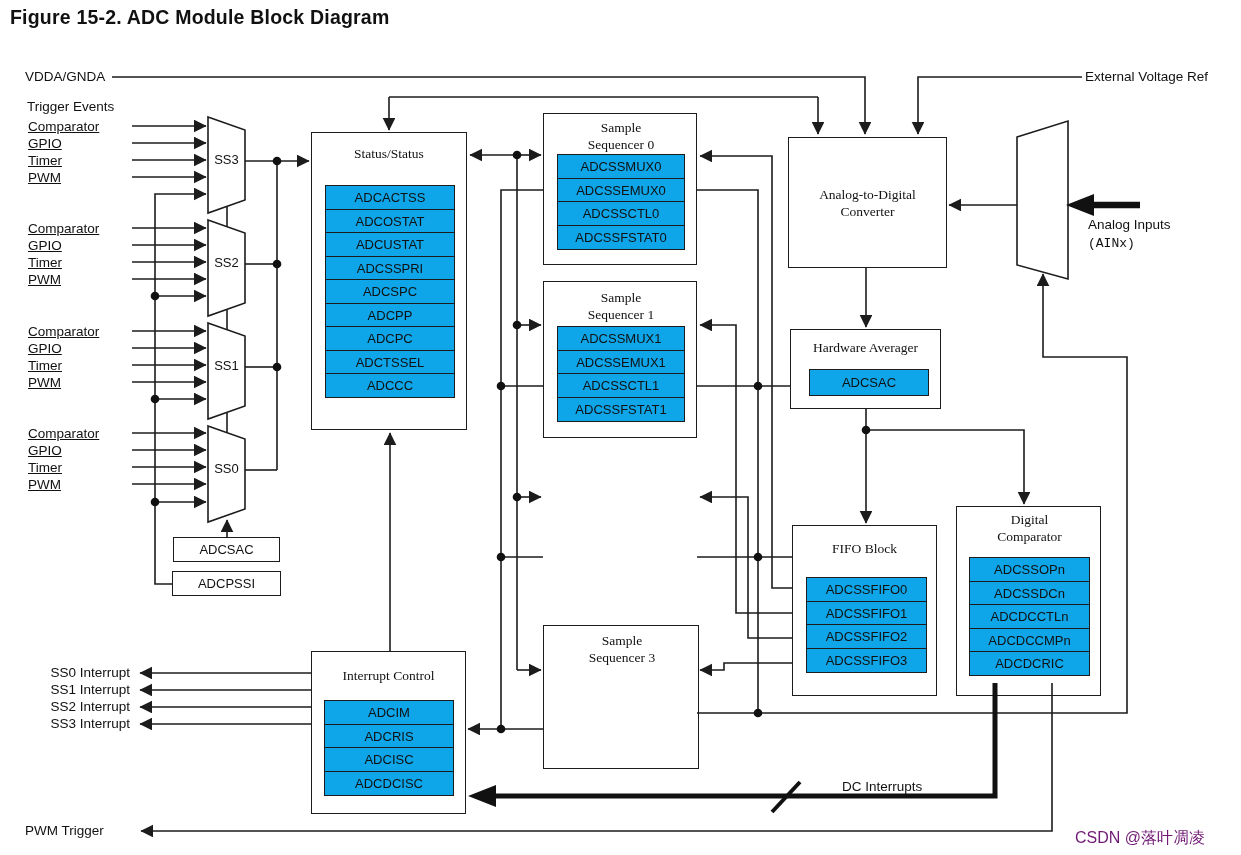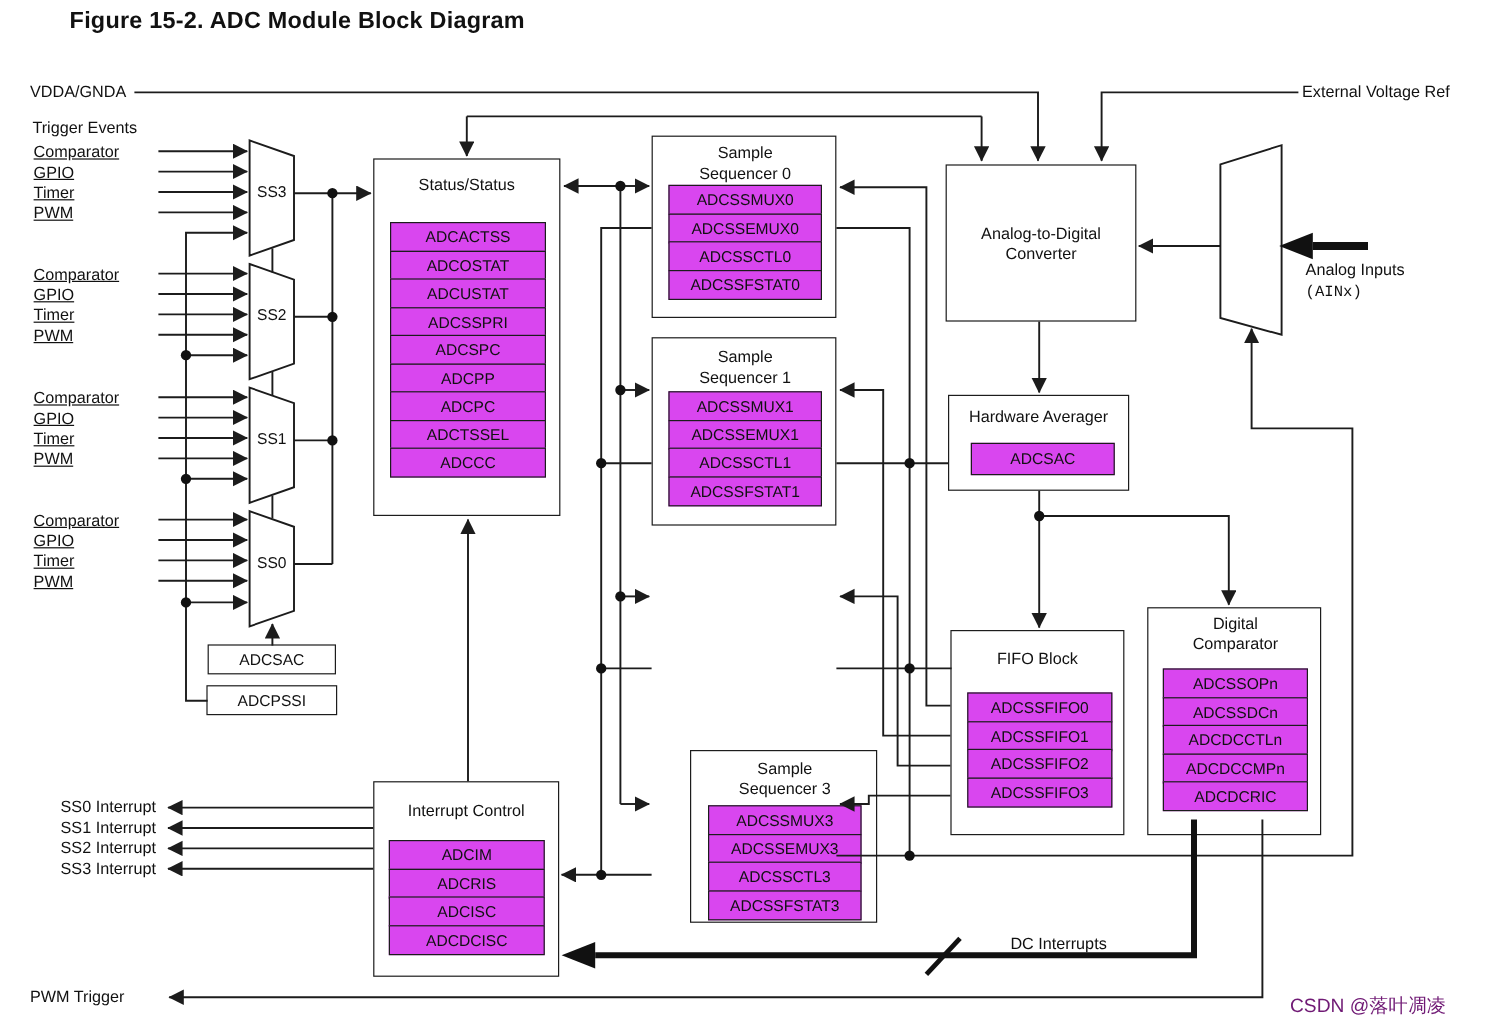--- a/index.html
+++ b/index.html
@@ -1,25 +1,25 @@
 <!DOCTYPE html>
 <html><head>
 <meta charset="utf-8">
 <style>
   html,body{margin:0;padding:0;background:#fff;}
   .canvas{
     position:relative;width:1241px;height:855px;background:#ffffff;
     font-family:"Liberation Sans","DejaVu Sans",sans-serif;color:#111;overflow:hidden;
   }
-  .fig-title{position:absolute;left:10px;top:6px;font-size:19.5px;font-weight:bold;letter-spacing:.2px;margin-left:48px;}
+  .fig-title{position:absolute;left:10px;top:6px;font-size:19.5px;font-weight:bold;letter-spacing:.2px;}
   .blk{position:absolute;background:#fff;border:1.5px solid #1c1c1c;box-sizing:border-box;z-index:1;}
-  .blk-title{text-align:center;font-size:13.5px;line-height:17px;}
+  .blk-title{text-align:center;font-size:13.5px;line-height:17px;font-family:Liberation Serif, serif;}
   .regs{position:absolute;}
   .reg{height:25px;box-sizing:border-box;border:1.5px solid #1c1c1c;margin-top:-1.5px;
-       display:flex;align-items:center;justify-content:center;font-size:13px;background:#d946ef;}
+       display:flex;align-items:center;justify-content:center;font-size:13px;background:#0ea5e9;}
   .reg:first-child{margin-top:0;}
   .reg27 .reg{height:27px;}
   .cfgbox{position:absolute;background:#fff;border:1.5px solid #1c1c1c;box-sizing:border-box;
           display:flex;align-items:center;justify-content:center;font-size:13px;z-index:1;}
   .lbl{position:absolute;font-size:13.5px;line-height:16px;white-space:nowrap;z-index:1;}
   .trig-group{position:absolute;width:100px;z-index:1;text-decoration:underline;}
   .trig-label{font-size:13.5px;line-height:17px;}
   .int-group{position:absolute;width:107px;text-align:right;z-index:1;}
   .int-label{font-size:13.5px;line-height:17px;}
   .mux-label{position:absolute;width:37px;text-align:center;font-size:13px;z-index:4;}
@@ -218,28 +218,22 @@
   </div>
   <div class="blk" style="left:543px;top:281px;width:154px;height:157px;">
     <div class="blk-title" style="margin-top:7px;width:100px;margin-left:27px;">Sample Sequencer 1</div>
     <div class="regs" style="left:13px;top:44px;width:128px;">
         <div class="reg">ADCSSMUX1</div>
         <div class="reg">ADCSSEMUX1</div>
         <div class="reg">ADCSSCTL1</div>
         <div class="reg">ADCSSFSTAT1</div>
       </div>
   </div>
-  <div class="blk" style="left:543px;top:625px;width:156px;height:144px;margin-left:32px;">
+  <div class="blk" style="left:543px;top:625px;width:156px;height:144px;">
     <div class="blk-title" style="margin-top:6px;width:100px;margin-left:28px;">Sample Sequencer 3</div>
-    <div class="regs" style="left:14px;top:45px;width:128px;">
-        <div class="reg">ADCSSMUX3</div>
-        <div class="reg">ADCSSEMUX3</div>
-        <div class="reg">ADCSSCTL3</div>
-        <div class="reg">ADCSSFSTAT3</div>
-      </div>
   </div>
 
   <div class="blk" style="left:788px;top:137px;width:159px;height:131px;">
     <div class="adc-center">
       <div class="blk-title" style="width:125px;">Analog-to-Digital Converter</div>
     </div>
   </div>
 
   <div class="blk" style="left:790px;top:329px;width:151px;height:80px;">
     <div class="blk-title" style="margin-top:9px;">Hardware Averager</div>

